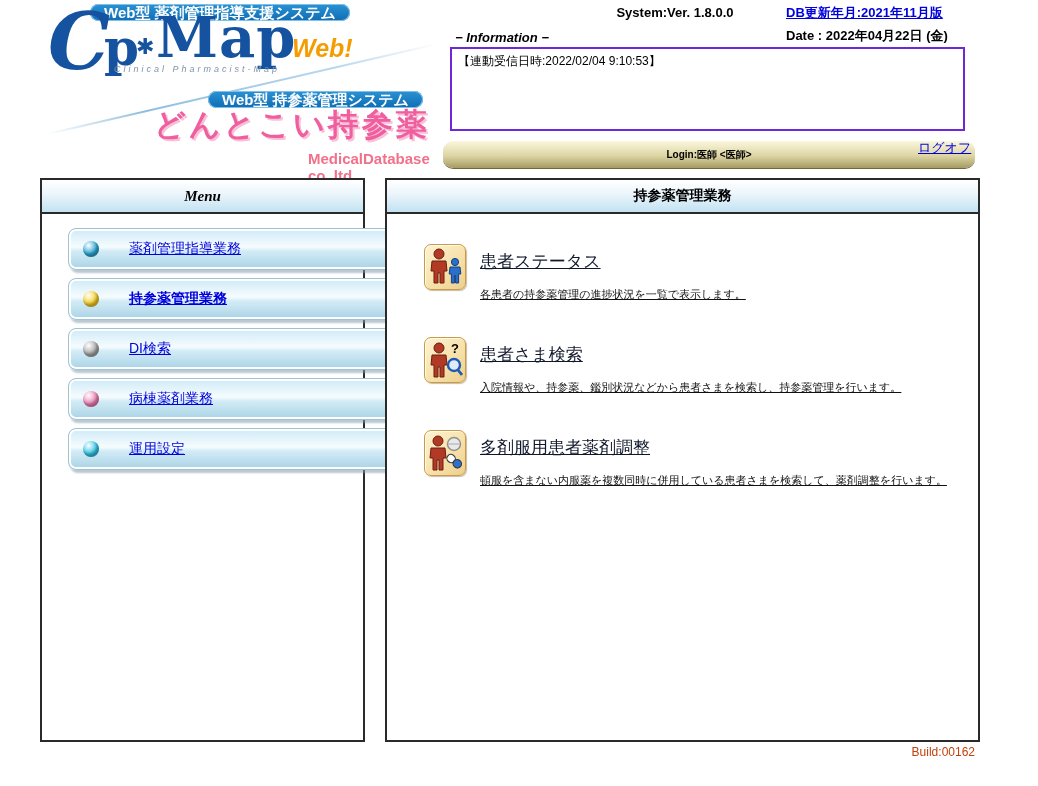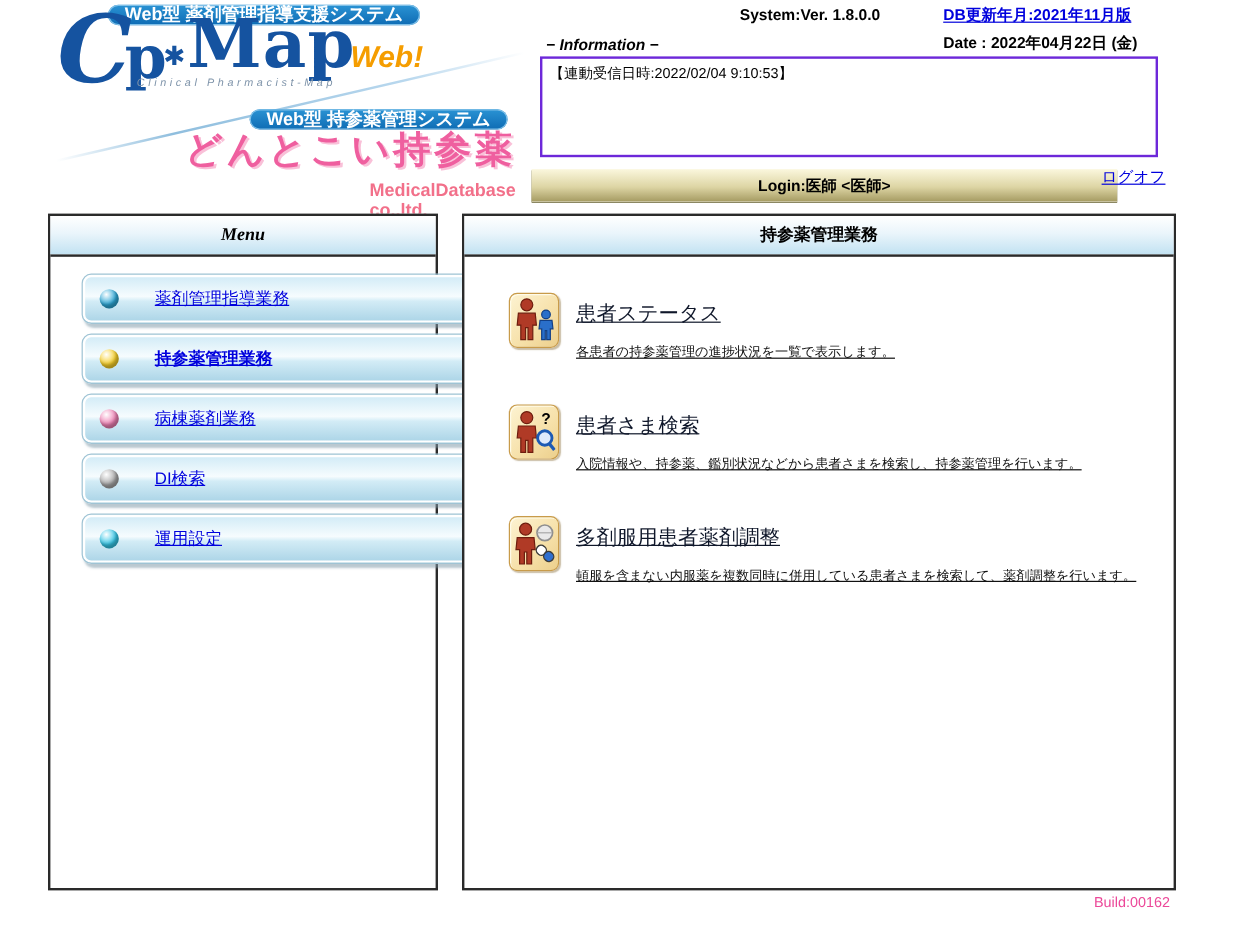--- a/index.html
+++ b/index.html
@@ -29,23 +29,23 @@
                    color:#ef5f9f; text-shadow:2px 2px 0 #f9c0d8; white-space:nowrap; }
   .company { position:absolute; left:268px; top:150px; font-weight:bold; font-size:15px; color:#f2708a; }
 
   
   .sysver  { position:absolute; left:575px; top:5px;  width:200px; font-weight:bold; font-size:13px; text-align:center; }
   .dblink  { position:absolute; left:786px; top:4px;  font-weight:bold; font-size:13px; color:#0000dd; text-decoration:underline; cursor:pointer; }
   .info-label { position:absolute; left:455px; top:30px; font-weight:bold; font-style:italic; font-size:13px; }
   .date-label { position:absolute; left:786px; top:27px; font-weight:bold; font-size:13px; }
   .info-box { position:absolute; left:450px; top:47px; width:515px; height:84px; border:2px solid #6d28d9; background:#fff;
               font-size:12px; padding:4px 6px; }
-  .login-bar { position:absolute; left:443px; top:141px; width:488px; height:27px; border-radius:0;
+  .login-bar { position:absolute; left:443px; top:141px; width:532px; height:27px; border-radius:10px;
                background:linear-gradient(180deg,#fbf7dd 0%, #ddd5a4 55%, #a59b62 100%);
-               box-shadow:0 1px 0 #6f6a3c; text-align:center; font-weight:bold; font-size:13px; line-height:27px; }
+               box-shadow:0 1px 0 #6f6a3c; text-align:center; font-weight:bold; font-size:10px; line-height:27px; }
   .logoff { position:absolute; left:918px; top:139px; font-size:13px; color:#0000dd; text-decoration:underline; cursor:pointer; background:transparent; }
 
   
   .panel { position:absolute; top:178px; height:564px; border:2px solid #2a2a2a; background:#fff; }
   .menu-panel { left:40px;  width:325px; }
   .main-panel { left:385px; width:595px; }
   .panel-header { height:34px; border-bottom:2px solid #2a2a2a;
                   background:linear-gradient(180deg,#ffffff 0%, #eaf5fb 45%, #c2e2f2 100%);
                   display:flex; align-items:center; justify-content:center; font-size:15px; font-weight:bold; }
   .menu-panel .panel-header { font-style:italic; font-family:"Liberation Serif", serif; }
@@ -68,21 +68,21 @@
   .m-item { display:flex; margin:30px 0 0 37px; }
   .m-item + .m-item { margin-top:34px; }
   .m-icon { flex:0 0 auto; width:42px; height:46px; border-radius:7px; border:1px solid #c89b4a;
             background:linear-gradient(135deg,#fdf3d2 0%, #f6e0a8 60%, #eccf8c 100%);
             box-shadow:inset 1px 1px 0 #fffbe8, 1px 1px 1px rgba(120,90,30,.4);
             display:flex; align-items:center; justify-content:center; }
   .m-body { margin-left:14px; padding-top:6px; }
   .m-link { font-size:17px; color:#0f172a; text-decoration:underline; cursor:pointer; }
   .m-desc { margin-top:14px; font-size:11px; color:#111; width:490px; line-height:1.45;text-decoration:underline; }
 
-  .build { position:absolute; left:855px; top:745px; width:120px; text-align:right; font-size:12px; color:#ec4899; }
+  .build { position:absolute; left:855px; top:745px; width:120px; text-align:right; font-size:12px; color:#c2410c; }
 </style>
 </head>
 <body>
 
 <div class="page">
 
   <div class="diag"></div>
 
   <div class="logo-area">
     <div class="badge badge1">Web型 薬剤管理指導支援システム</div>
@@ -114,26 +114,26 @@
     <div class="menu-list">
       <div class="menu-btn">
         <span class="orb" style="--orb: #2fa8d6;"></span>
         <span class="label">薬剤管理指導業務</span>
       </div>
       <div class="menu-btn">
         <span class="orb" style="--orb: #f6cf2a;"></span>
         <span class="label active">持参薬管理業務</span>
       </div>
       <div class="menu-btn">
+        <span class="orb" style="--orb: #a8a8a8;"></span>
+        <span class="label">DI検索</span>
+      </div>
+      <div class="menu-btn">
         <span class="orb" style="--orb: #ee82b4;"></span>
         <span class="label">病棟薬剤業務</span>
-      </div>
-      <div class="menu-btn">
-        <span class="orb" style="--orb: #a8a8a8;"></span>
-        <span class="label">DI検索</span>
       </div>
       <div class="menu-btn">
         <span class="orb" style="--orb: #36c6e6;"></span>
         <span class="label">運用設定</span>
       </div>
     </div>
   </div>
 
   <div class="panel main-panel">
     <div class="panel-header">持参薬管理業務</div>

